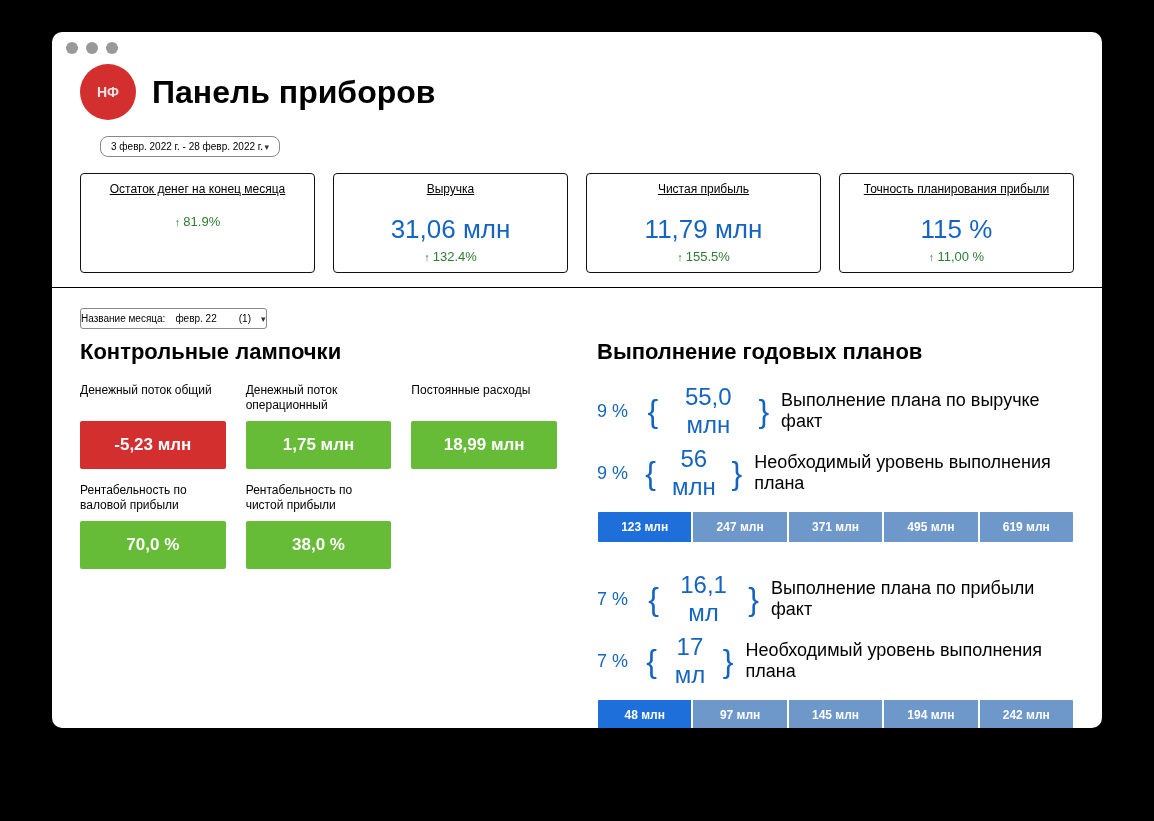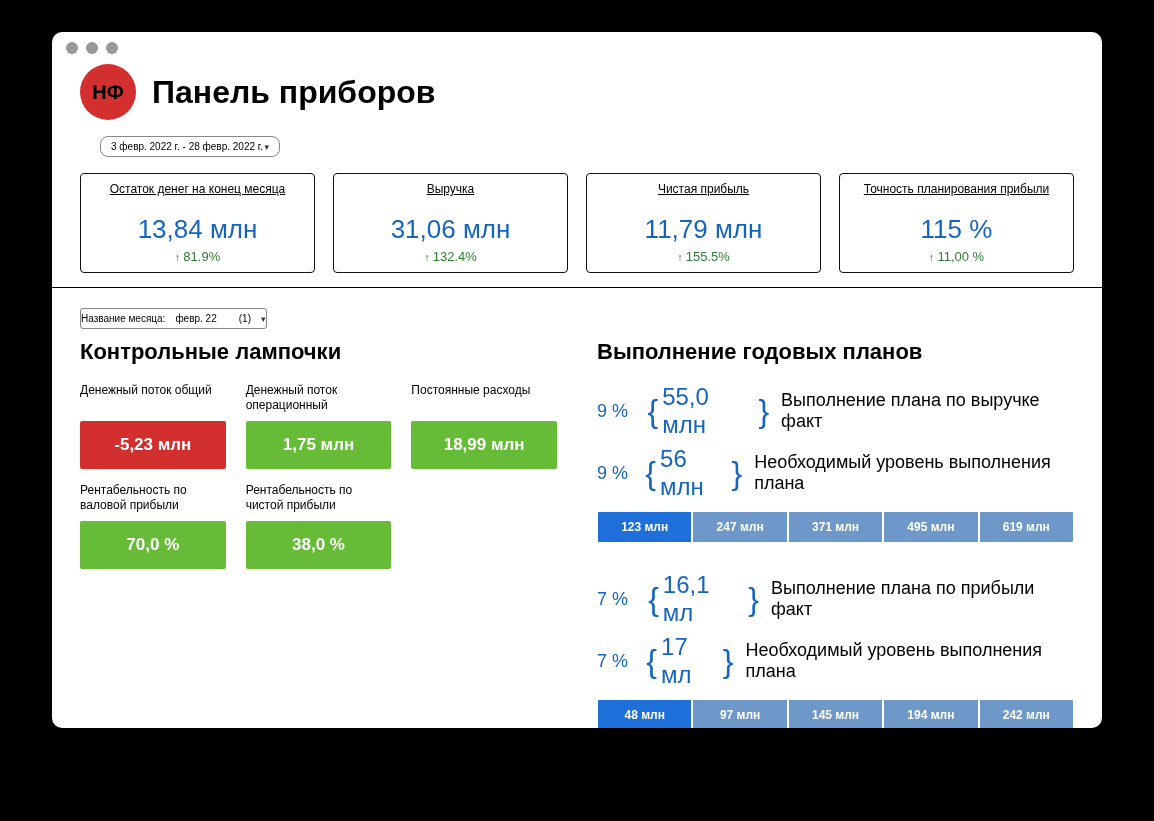--- a/index.html
+++ b/index.html
@@ -24,21 +24,21 @@
   gap: 8px;
 }
 .dot { width: 12px; height: 12px; border-radius: 50%; background: #999; }
 .content { padding: 0 28px 20px 28px; }
 
 .header-row { display: flex; align-items: center; gap: 16px; margin-bottom: 10px; }
 .logo {
   width: 56px; height: 56px; border-radius: 50%; background: #d32f2f;
   display: flex; align-items: center; justify-content: center;
 }
-.logo-letter { color: #000000; font-weight: 700; font-size: 20px; }
+.logo-letter { color: #e5e5e5; font-weight: 700; font-size: 14px; }
 .page-title { font-size: 32px; font-weight: 800; }
 
 .date-picker {
   display: inline-flex; align-items: center; justify-content: space-between;
   border: 1px solid #888; border-radius: 8px;
   padding: 4px 10px; font-size: 10px; width: 180px;
   margin: 6px 0 16px 20px;
 }
 .caret { font-size: 9px; color: #333; }
 
@@ -73,21 +73,21 @@
   color: #fff; font-size: 17px; font-weight: 600;
   padding: 14px 0; text-align: center; border-radius: 2px;
 }
 .lamp-red { background: #d32f2f; }
 .lamp-green { background: #66bb37; }
 
 .plan-line { display: flex; align-items: center; gap: 12px; margin-bottom: 6px; }
 .plan-pct { color: #1565c0; font-size: 18px; font-weight: 500; width: 40px; }
 .plan-brace {
   color: #1565c0; font-size: 24px; font-weight: 500;
-  display: inline-flex; align-items: center;
+  display: inline-flex; align-items: center; text-align: center;
 }
 .plan-brace::before { content: "{"; font-size: 32px; margin-right: 4px; font-weight: 400; }
 .plan-brace::after  { content: "}"; font-size: 32px; margin-left: 4px; font-weight: 400; }
 .plan-desc { font-size: 18px; }
 
 .bar {
   display: flex; margin: 10px 0 28px 0; border-radius: 2px; overflow: hidden;
   border: 1px solid #fff;
 }
 .bar-seg {
@@ -117,21 +117,20 @@
     </div>
 
     <div class="date-picker">
       <span>3 февр. 2022 г. - 28 февр. 2022 г.</span>
       <span class="caret">▾</span>
     </div>
 
     <div class="kpi-row" id="kpi-row">
         <div class="kpi-card">
           <span class="kpi-label">Остаток денег на конец месяца</span>
-          <div class="kpi-value">13,84 млн</div>
           <div class="kpi-delta">81.9%</div>
         </div>
         <div class="kpi-card">
           <span class="kpi-label">Выручка</span>
           <div class="kpi-value">31,06 млн</div>
           <div class="kpi-delta">132.4%</div>
         </div>
         <div class="kpi-card">
           <span class="kpi-label">Чистая прибыль</span>
           <div class="kpi-value">11,79 млн</div>

